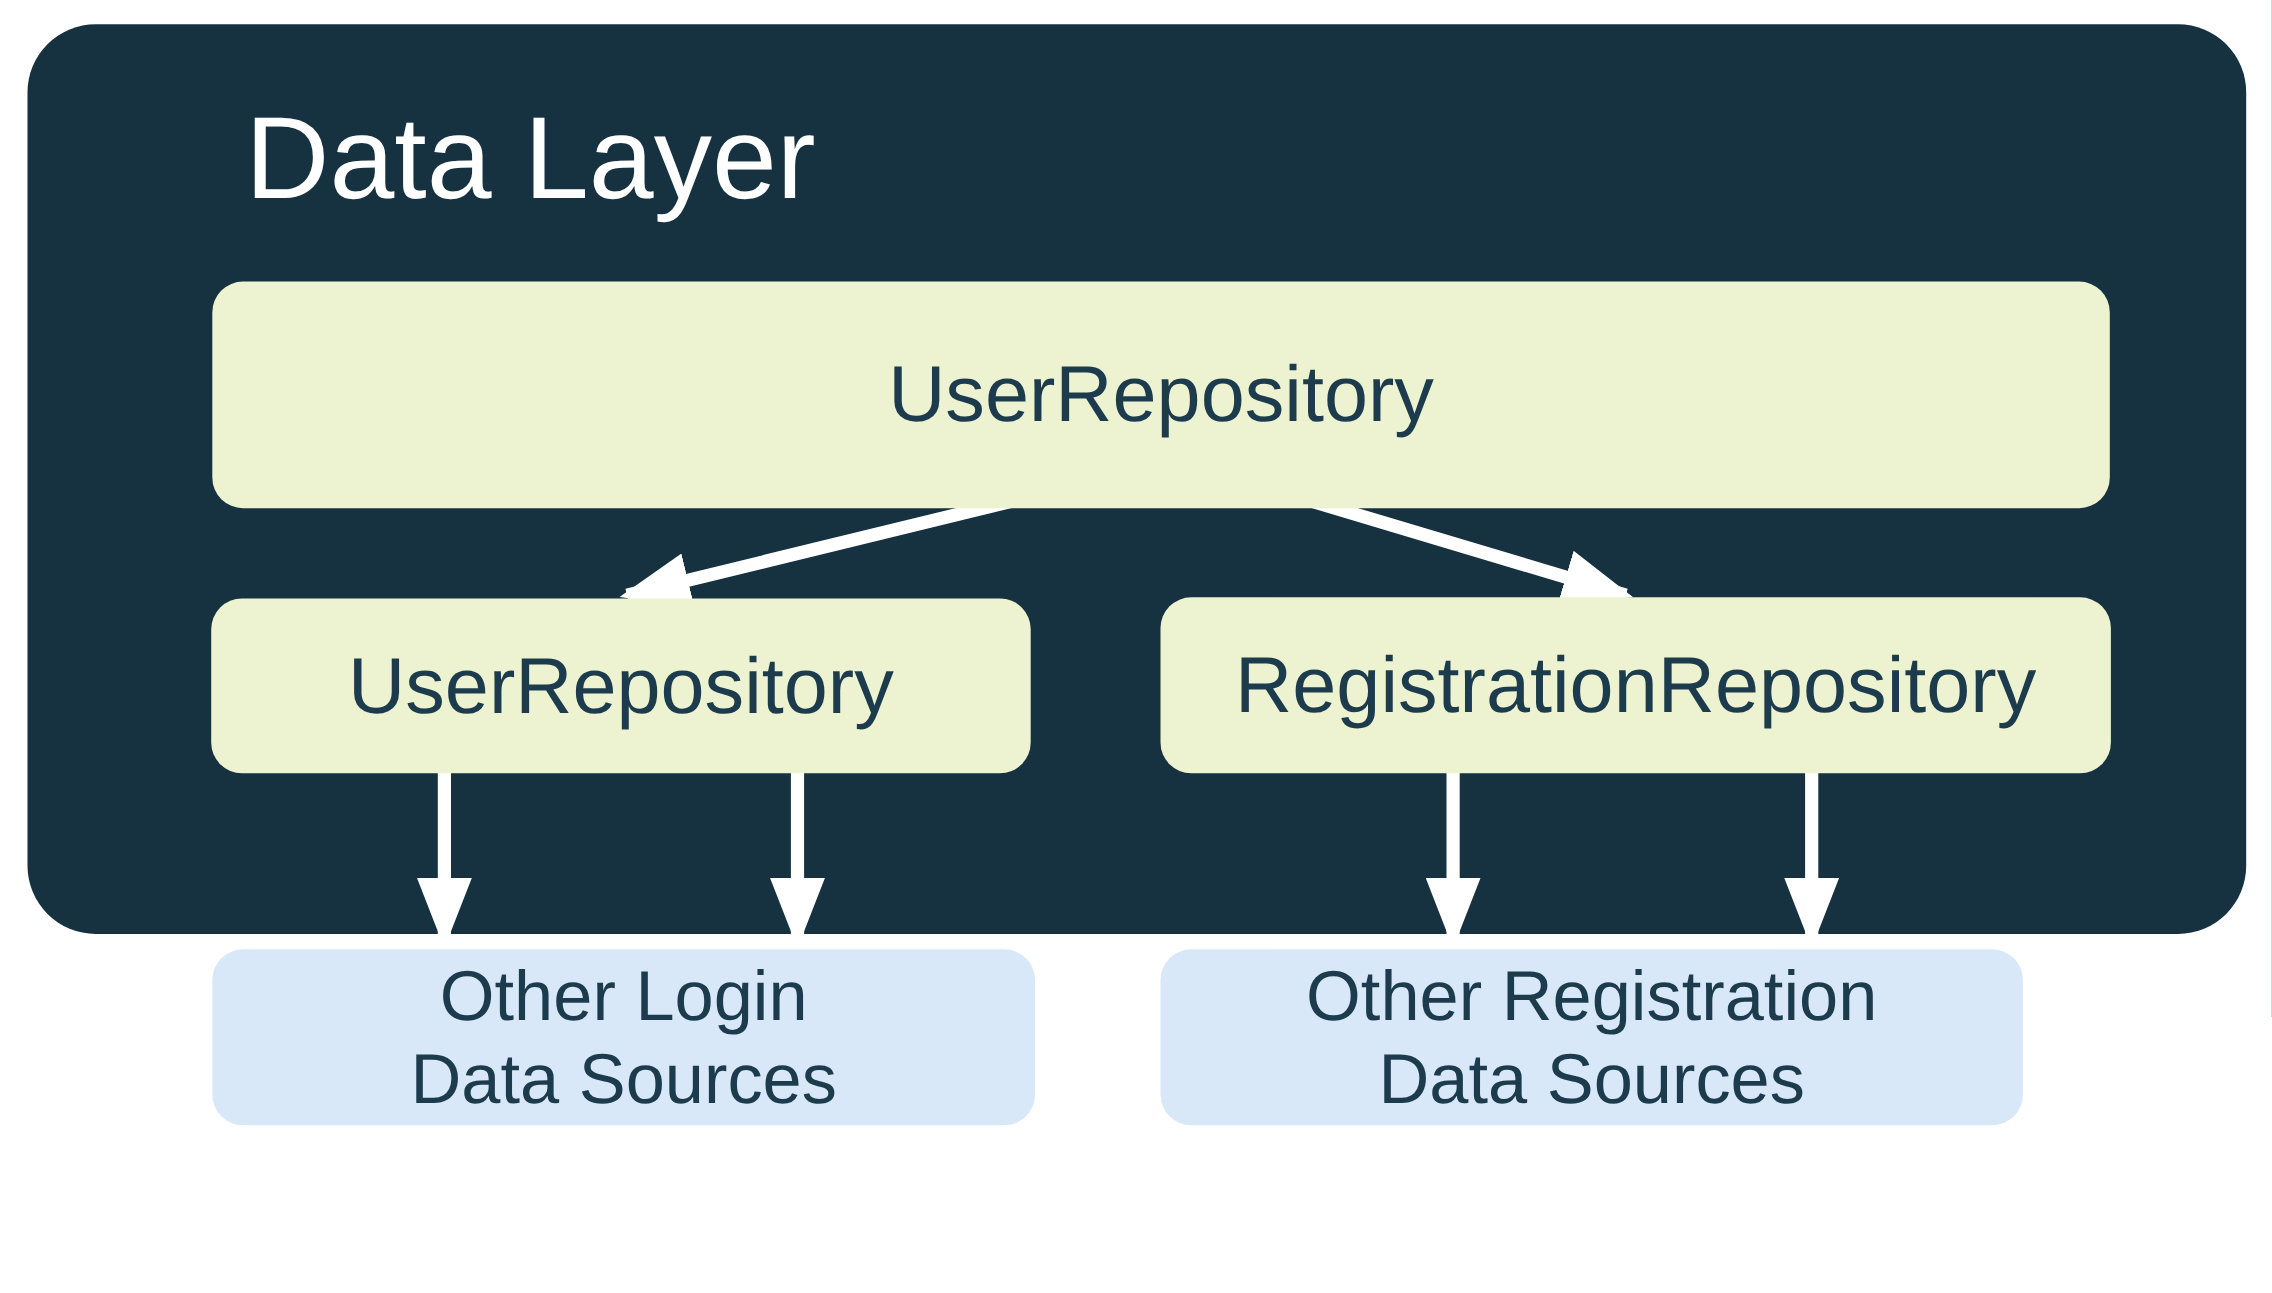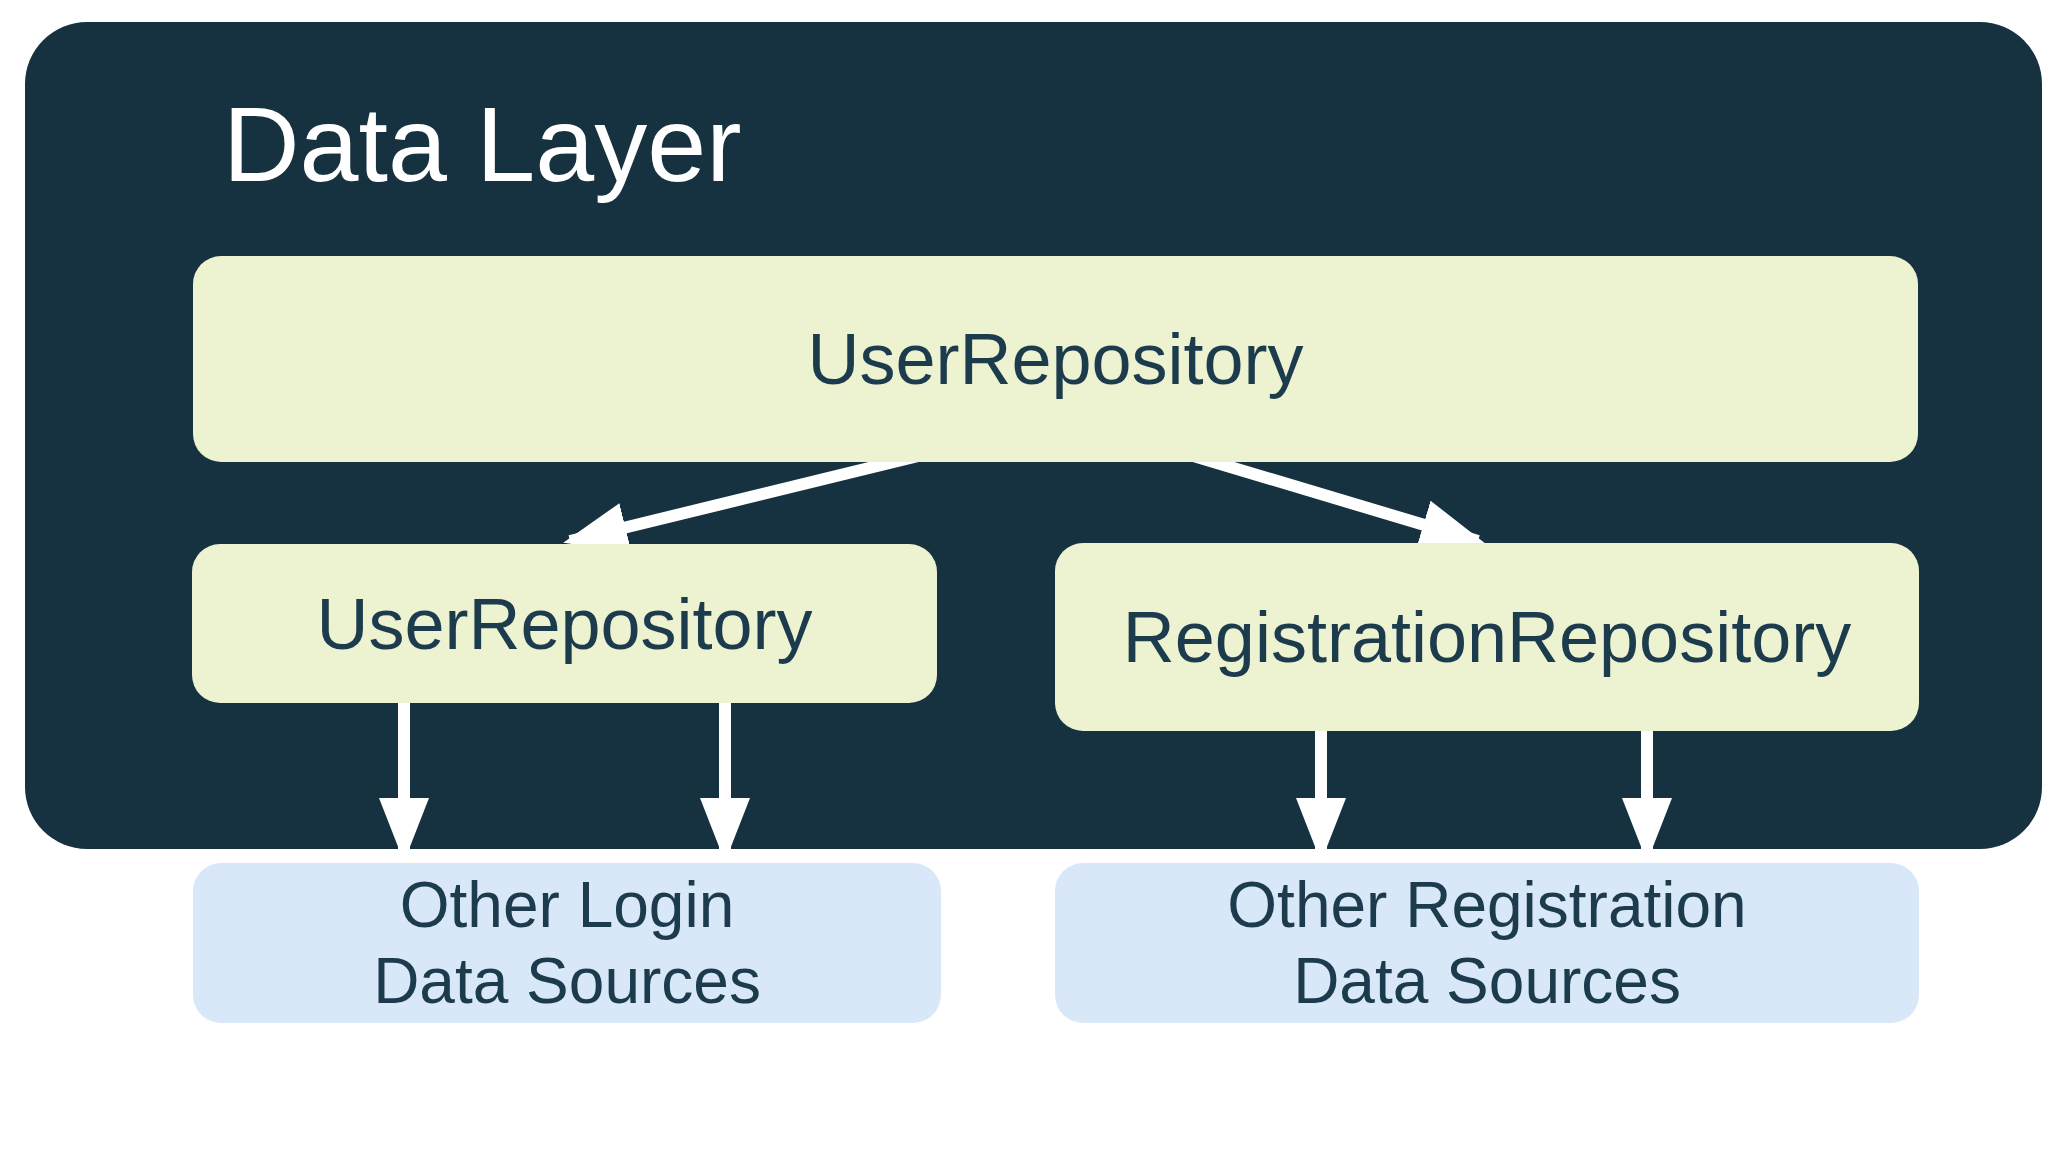--- a/index.html
+++ b/index.html
@@ -62,23 +62,23 @@
     font-size:72px;
   }
   .node.source{
     background:var(--source_box);
     font-size:64px;
     line-height:76px;
     flex-direction:column;
   }
   .node-user{left:193px;top:256px;width:1725px;height:206px;justify-content:center;}
   .node-login{left:192px;top:544px;width:745px;height:159px;}
-  .node-registration{left:1055px;top:543px;width:864px;height:188px;}
+  .node-registration{left:1055px;top:543px;width:864px;height:160px;}
   .node-login-src{left:193px;top:863px;width:748px;height:160px;}
-  .node-registration-src{left:1055px;top:863px;width:864px;height:160px;justify-content:center;}
+  .node-registration-src{left:1055px;top:863px;width:784px;height:160px;justify-content:center;}
   .src-line{display:block;}
 </style>
 </head>
 <body>
 
 <div class="page">
   <div class="container">
     <div class="title">Data Layer</div>
   </div>
 

